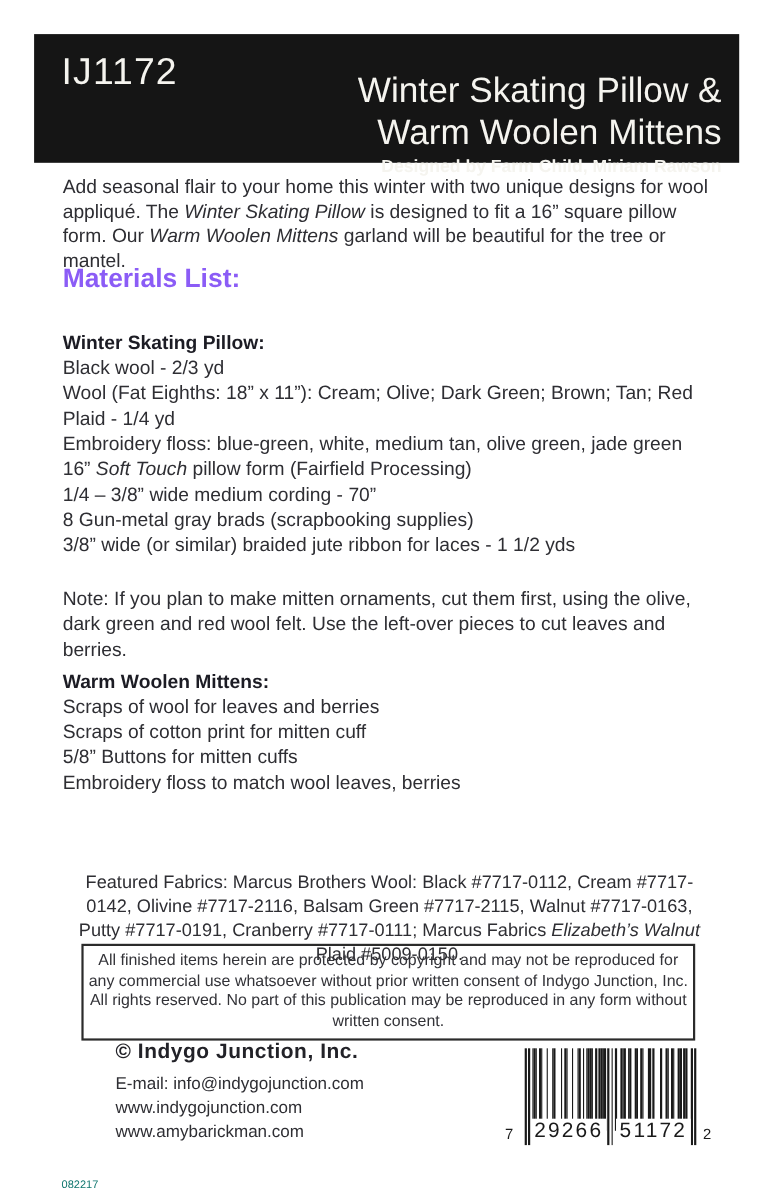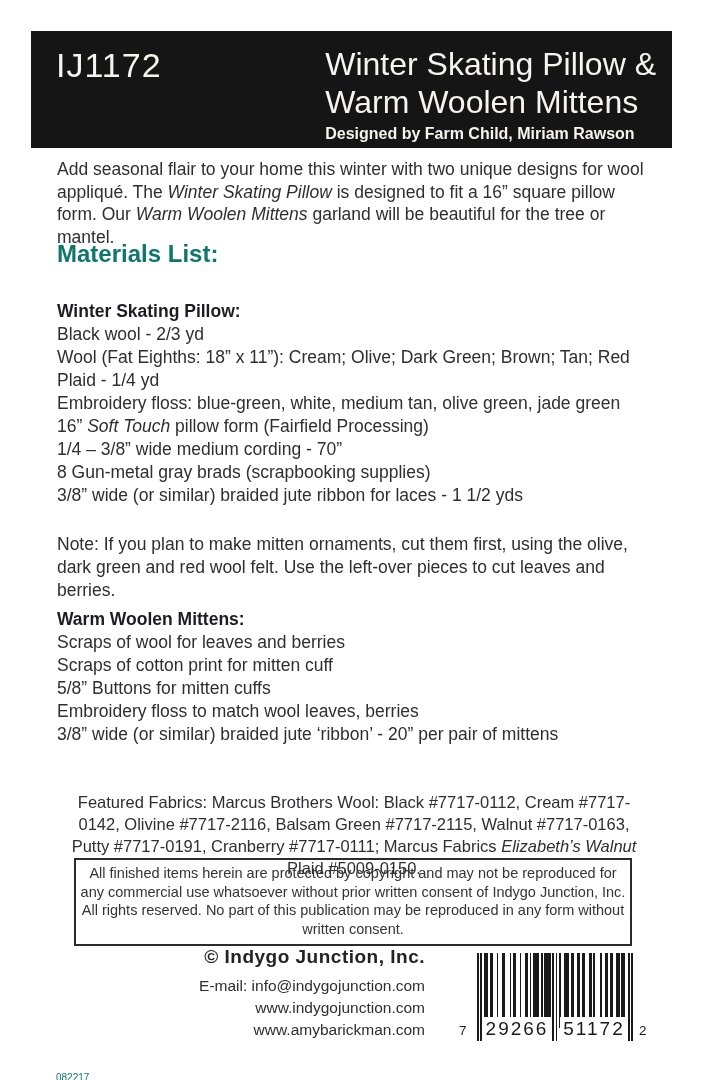--- a/index.html
+++ b/index.html
@@ -8,43 +8,43 @@
     font-family:"Liberation Sans", sans-serif; color:#2e2e33; overflow:hidden;
   }
   .it { font-style:italic; }
 
   
   .header {
     position:absolute; left:31px; top:31px; width:641px; height:117px;
     background:#151515; color:#f5f4ef;
   }
   .sku { position:absolute; left:25px; top:15px; font-size:34px; letter-spacing:1px;text-align:center; }
-  .header-right { position:absolute; right:16px; top:14px; text-align:left; }
+  .header-right { position:absolute; right:16px; top:32px; text-align:right; }
   .title-line { font-size:32px; line-height:38px; font-weight:400; white-space:nowrap; }
   .designer { font-size:16px; font-weight:700; margin-top:4px; white-space:nowrap; }
 
   
   .intro { position:absolute; left:57px; top:158px; width:600px; font-size:17.5px; line-height:22.5px; margin:0; }
-  .materials-heading { position:absolute; left:57px; top:240px; font-size:24px; line-height:28px; font-weight:700; color:#0f766e; margin:0; }
+  .materials-heading { position:absolute; left:57px; top:240px; font-size:24px; line-height:28px; font-weight:700; color:#8b5cf6; margin:0; }
   .list-section { position:absolute; left:57px; width:604px; font-size:17.5px; line-height:23px; }
   .list-section h2 { font-size:17.5px; line-height:23px; font-weight:700; color:#1c1c24; margin:0; }
   .section-pillow { top:300px; }
   .section-mittens { top:608px; }
   .note { position:absolute; left:57px; top:533px; width:604px; font-size:17.5px; line-height:23px; margin:0; }
   .featured { position:absolute; left:60px; top:791px; width:588px; text-align:center; font-size:16.5px; line-height:22px; margin:0; }
 
   
   .copyright {
     position:absolute; left:74px; top:858px; width:558px; box-sizing:border-box;
     border:2px solid #2b2b2b; padding:4px 1px 6px; text-align:center;
     font-size:14.5px; line-height:18.5px; color:#333338;
   }
 
   
-  .footer-block { position:absolute; left:105px; top:946px; width:320px; text-align:right; }
+  .footer-block { position:absolute; left:105px; top:946px; width:320px; text-align:left; }
   .company { font-size:19px; font-weight:700; letter-spacing:0.5px; margin-bottom:7px; color:#222228; }
   .contact-line { font-size:15.5px; line-height:22px; }
   .print-code { position:absolute; left:56px; top:1072px; font-size:10px; color:#0f766e; }
 
   
   .barcode { position:absolute; left:458px; top:953px; width:196px; height:90px; }
   .bars { position:absolute; left:19px; top:0; display:flex; align-items:flex-start; }
   .mod { width:1.65px; }
   .mod.on { background:#1a1a1a; }
   .bc-num { position:absolute; font-size:13.5px; color:#1a1a1a; top:70px; }
@@ -88,21 +88,20 @@
   </section>
 
   <p class="note"><span>Note: If you plan to make mitten ornaments, cut them first, using the olive, dark green and red wool felt. Use the left-over pieces to cut leaves and berries.</span></p>
 
   <section class="list-section section-mittens">
     <h2>Warm Woolen Mittens:</h2>
     <div><span>Scraps of wool for leaves and berries</span></div>
     <div><span>Scraps of cotton print for mitten cuff</span></div>
     <div><span>5/8” Buttons for mitten cuffs</span></div>
     <div><span>Embroidery floss to match wool leaves, berries</span></div>
-    <div><span>3/8” wide (or similar) braided jute ‘ribbon’ - 20” per pair of mittens</span></div>
   </section>
 
   <p class="featured"><span>Featured Fabrics: Marcus Brothers Wool: Black #7717-0112, Cream #7717-0142, Olivine #7717-2116, Balsam Green #7717-2115, Walnut #7717-0163, Putty #7717-0191, Cranberry #7717-0111; Marcus Fabrics </span><span class="it">Elizabeth’s Walnut</span><span> Plaid #5009-0150.</span></p>
 
   <div class="copyright">All finished items herein are protected by copyright and may not be reproduced for any commercial use whatsoever without prior written consent of Indygo Junction, Inc. All rights reserved. No part of this publication may be reproduced in any form without written consent.</div>
 
   <div class="footer-block">
     <div class="company">© Indygo Junction, Inc.</div>
     <div class="contact-line">E-mail: info@indygojunction.com</div>
     <div class="contact-line">www.indygojunction.com</div>

